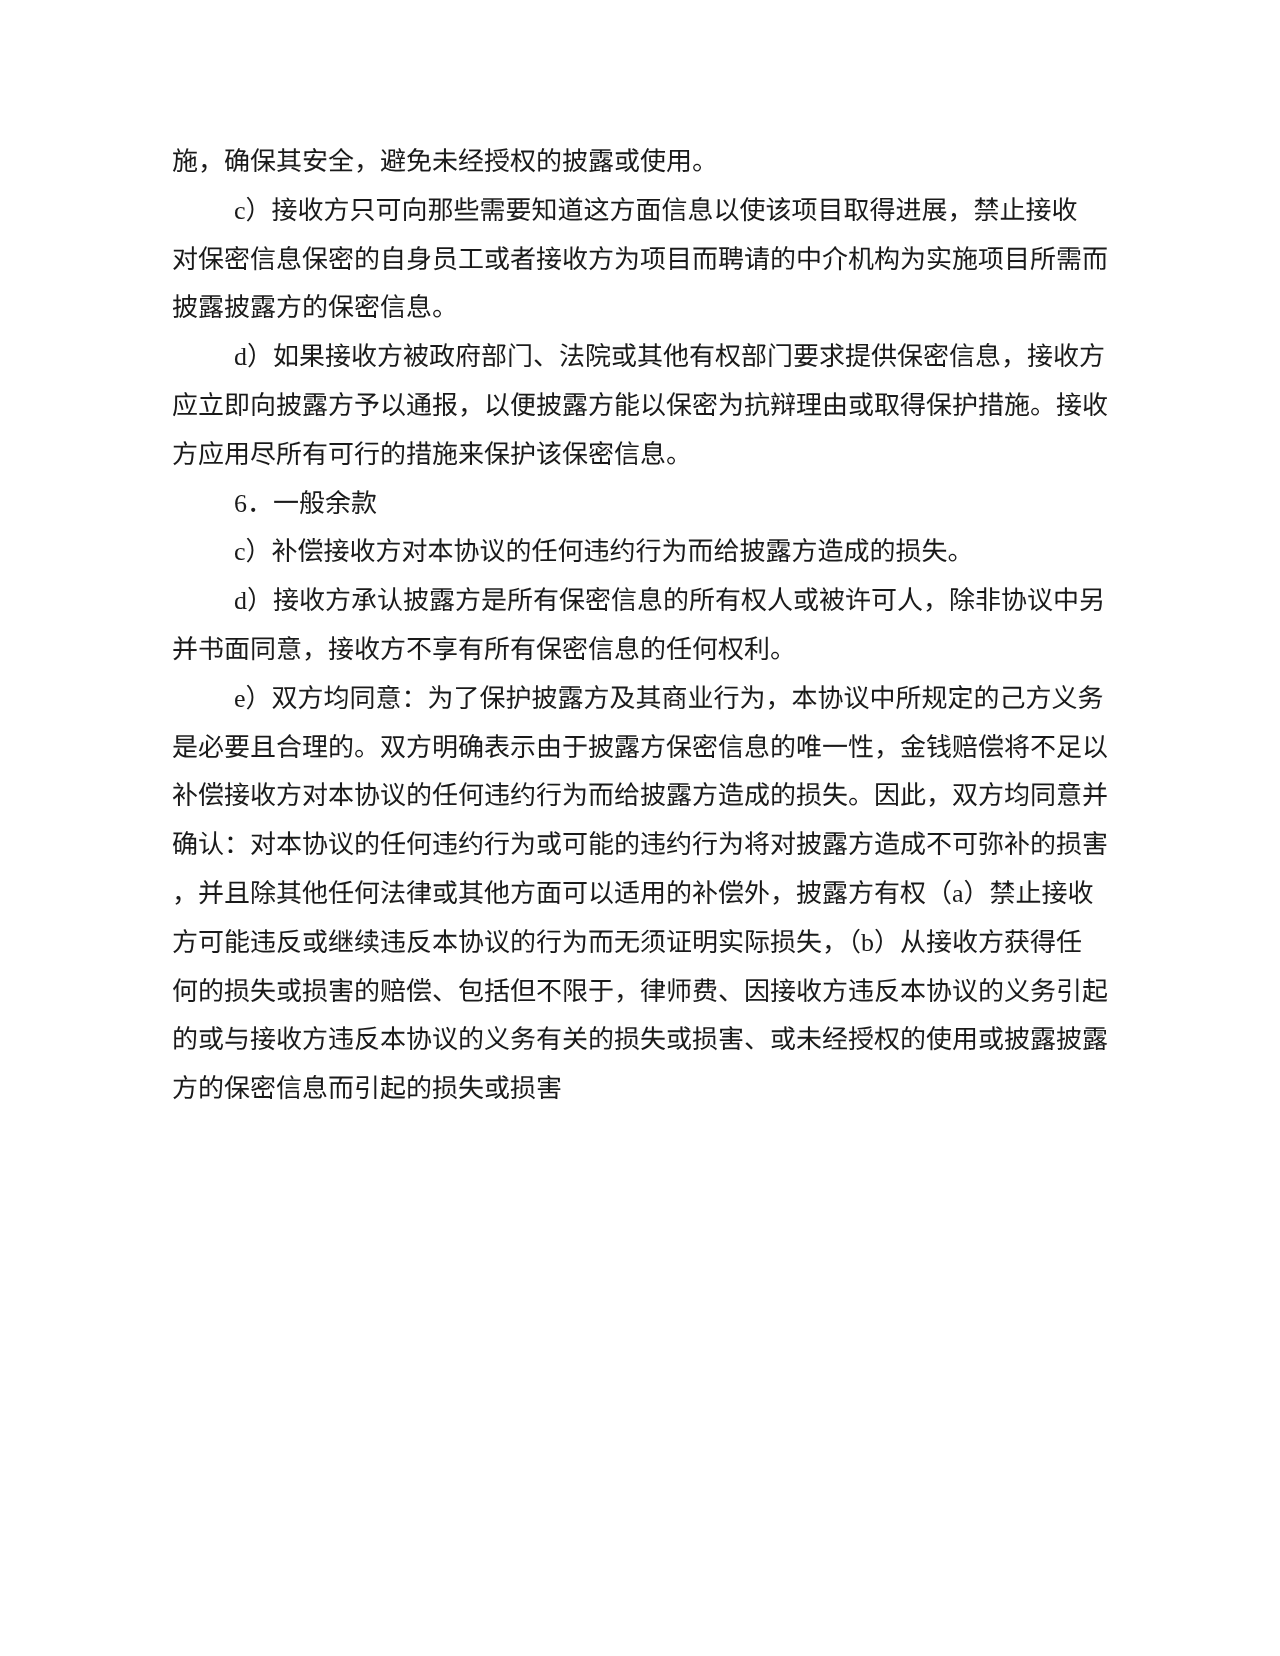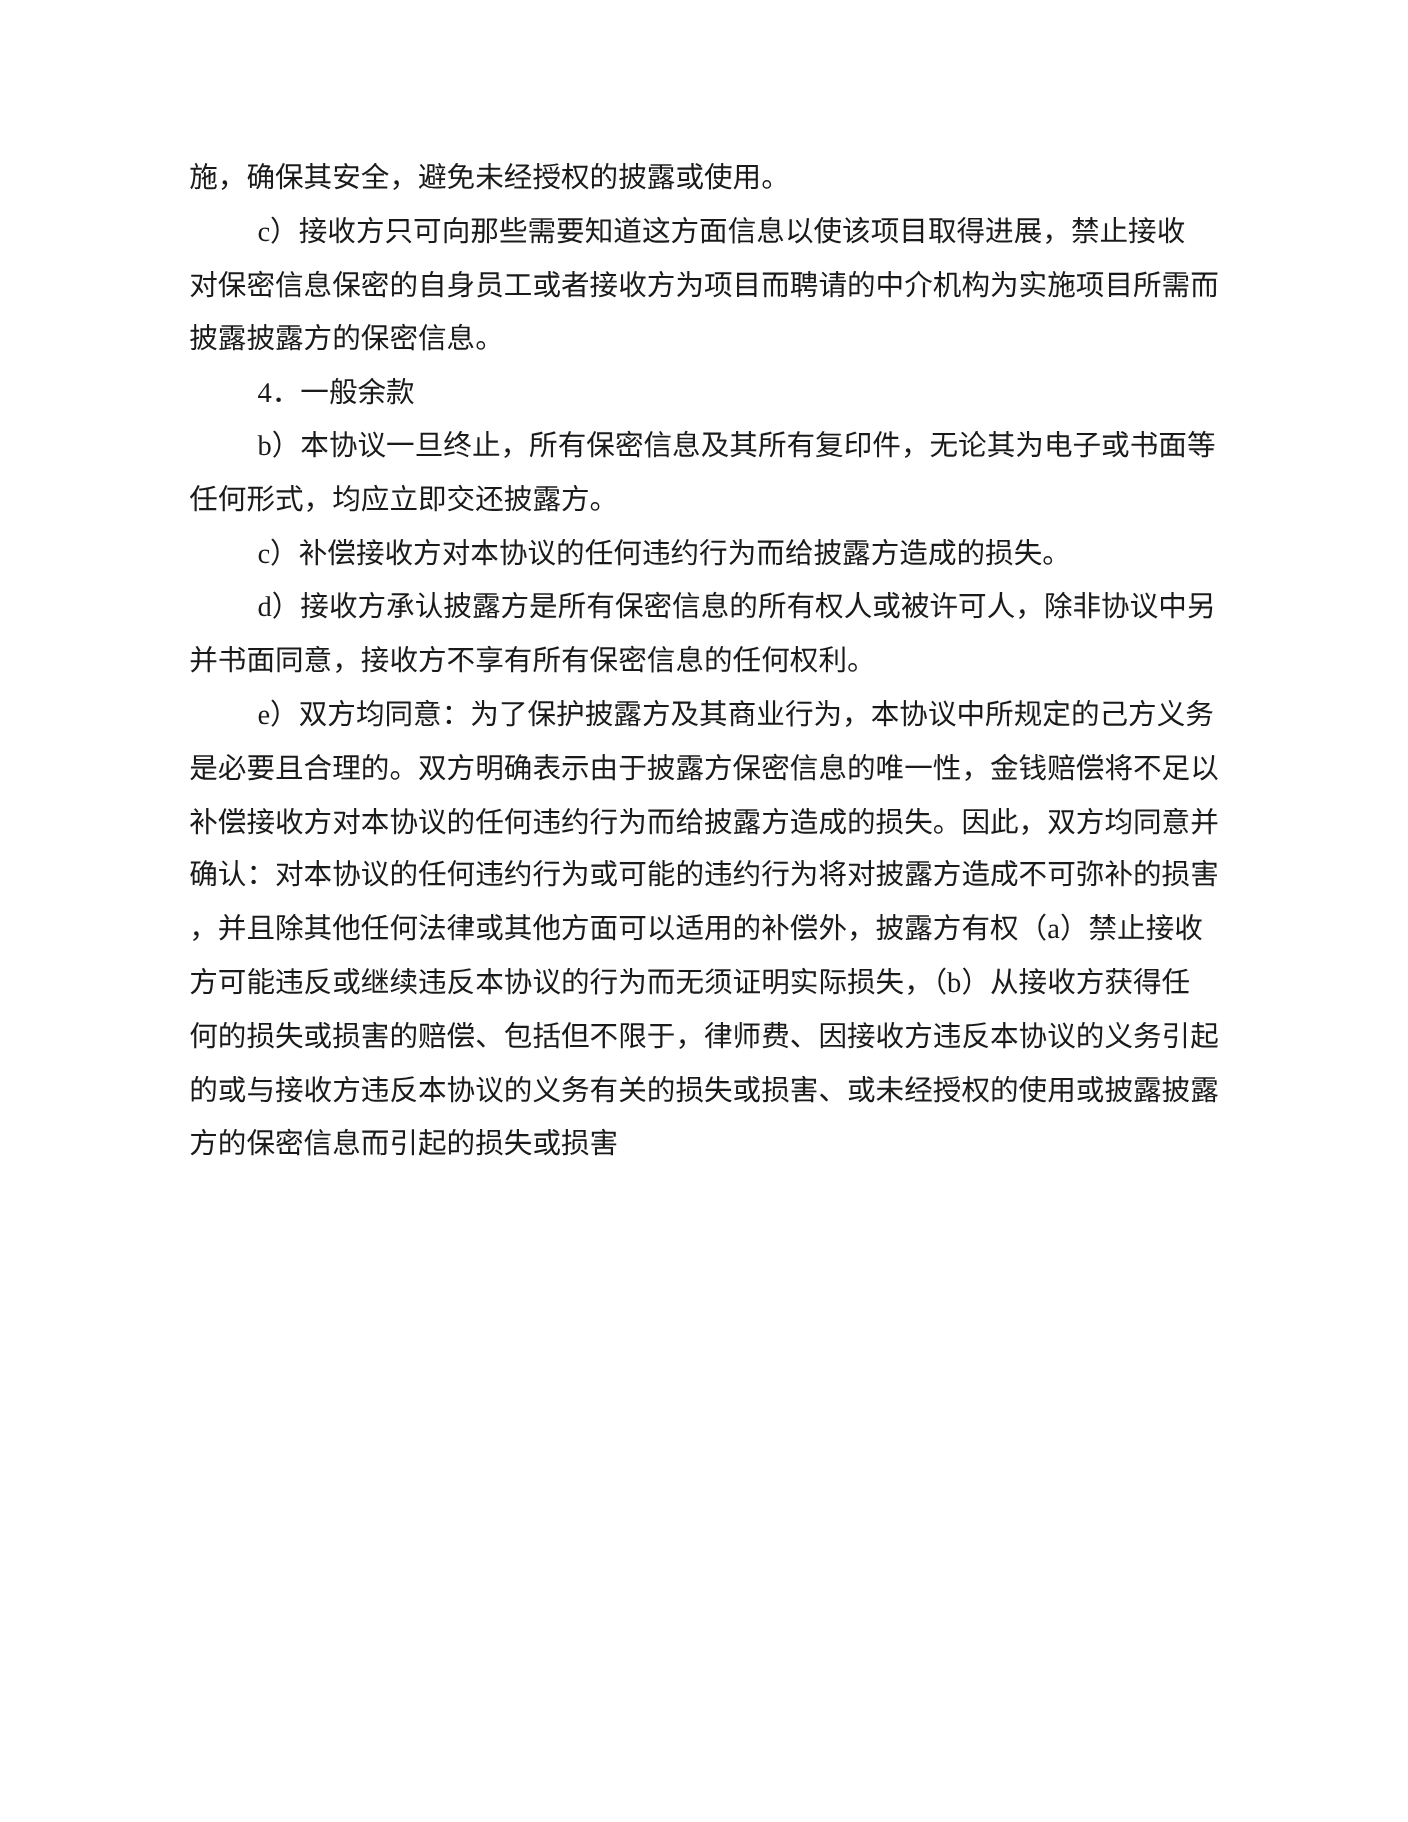--- a/index.html
+++ b/index.html
@@ -40,23 +40,24 @@
 </style>
 </head>
 <body>
 
 <div class="page">
   <div class="doc-body" id="doc-body">
       <p class="para">施，确保其安全，避免未经授权的披露或使用。</p>
       <p class="para indent">c）接收方只可向那些需要知道这方面信息以使该项目取得进展，禁止接收
 对保密信息保密的自身员工或者接收方为项目而聘请的中介机构为实施项目所需而
 披露披露方的保密信息。</p>
-      <p class="para indent">4．一般余款</p>
-      <p class="para indent">b）本协议一旦终止，所有保密信息及其所有复印件，无论其为电子或书面等
-任何形式，均应立即交还披露方。</p>
+      <p class="para indent">d）如果接收方被政府部门、法院或其他有权部门要求提供保密信息，接收方
+应立即向披露方予以通报，以便披露方能以保密为抗辩理由或取得保护措施。接收
+方应用尽所有可行的措施来保护该保密信息。</p>
+      <p class="para indent">6．一般余款</p>
       <p class="para indent">c）补偿接收方对本协议的任何违约行为而给披露方造成的损失。</p>
       <p class="para indent">d）接收方承认披露方是所有保密信息的所有权人或被许可人，除非协议中另
 并书面同意，接收方不享有所有保密信息的任何权利。</p>
       <p class="para indent">e）双方均同意：为了保护披露方及其商业行为，本协议中所规定的己方义务
 是必要且合理的。双方明确表示由于披露方保密信息的唯一性，金钱赔偿将不足以
 补偿接收方对本协议的任何违约行为而给披露方造成的损失。因此，双方均同意并
 确认：对本协议的任何违约行为或可能的违约行为将对披露方造成不可弥补的损害
 ，并且除其他任何法律或其他方面可以适用的补偿外，披露方有权（a）禁止接收
 方可能违反或继续违反本协议的行为而无须证明实际损失，（b）从接收方获得任
 何的损失或损害的赔偿、包括但不限于，律师费、因接收方违反本协议的义务引起

